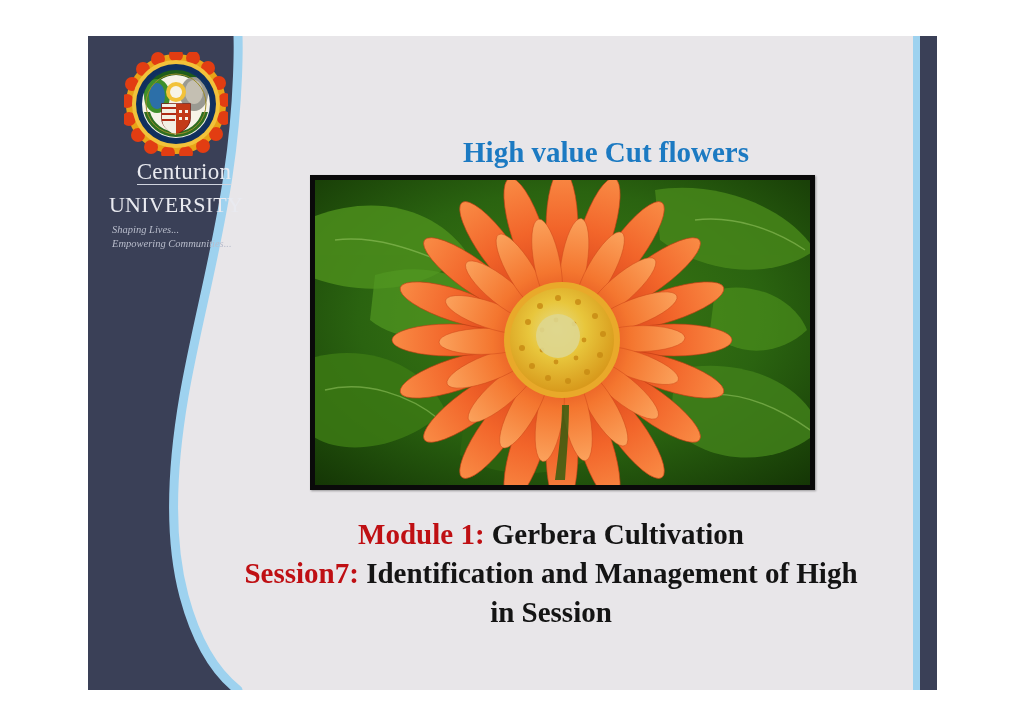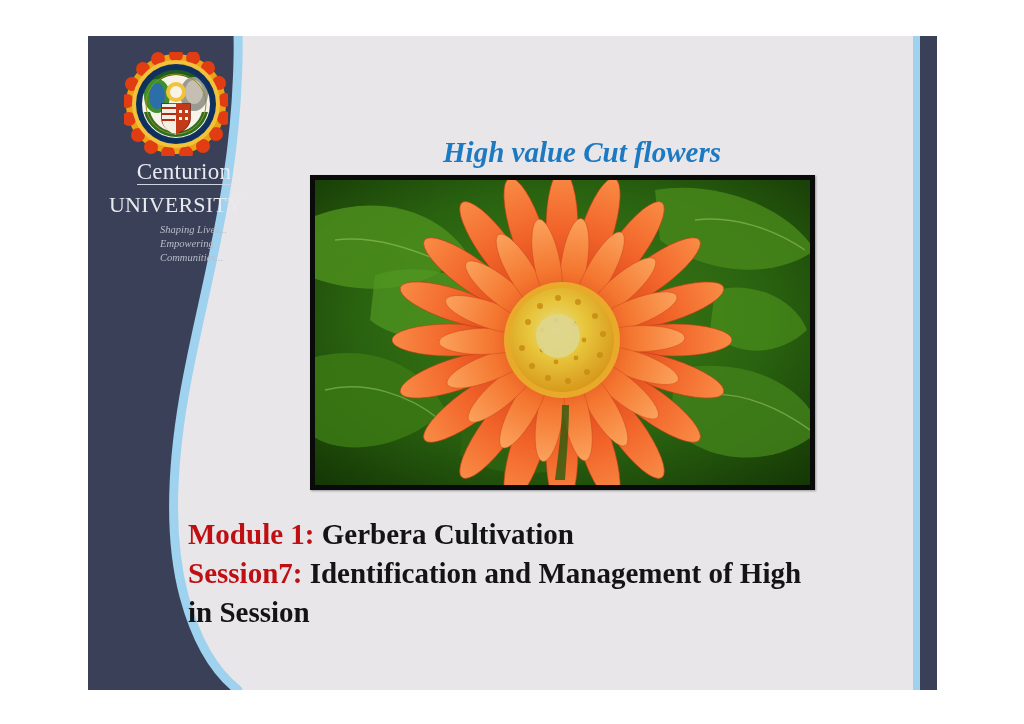--- a/index.html
+++ b/index.html
@@ -99,47 +99,45 @@
   }
   .logo-tagline {
     margin-top: 7px;
     font-family: "Liberation Serif", serif;
     font-style: italic;
     font-size: 10.5px;
     color: #b9bdcc;
     line-height: 1.35;
     text-align: left;
     padding-left: 6px;
-    margin-left: 48px;
   }
 
   
   .title-main {
     position: absolute;
     left: 200px;
     top: 34px;
     width: 620px;
     text-align: center;
     color: #bf0f13;
     font-family: "Liberation Serif", serif;
     font-weight: bold;
     font-size: 33px;
     letter-spacing: 0.2px;
   }
   .title-sub {
     position: absolute;
-    left: 184px;
+    left: 208px;
     top: 100px;
     width: 620px;
     text-align: center;
     color: #1c7ac2;
     font-family: "Liberation Serif", serif;
     font-weight: bold;
     font-size: 29px;
-    font-style: italic;
   }
 
   
   .hero-frame {
     position: absolute;
     left: 222px;
     top: 139px;
     width: 505px;
     height: 315px;
     border: 5px solid #0a0a0a;
@@ -148,21 +146,21 @@
     box-shadow: 1px 1px 2px rgba(0,0,0,0.35);
   }
   .hero-frame svg { display: block; width: 100%; height: 100%; }
 
   
   .caption-block {
     position: absolute;
     left: 100px;
     top: 479px;
     width: 726px;
-    text-align: left;
+    text-align: center;
     font-family: "Liberation Serif", serif;
     font-weight: bold;
     font-size: 29px;
     line-height: 1.34;
     color: #141414;
   }
   .cap-red { color: #bf0f13; }
   .cap-black { color: #141414; }
 </style>
 </head>

